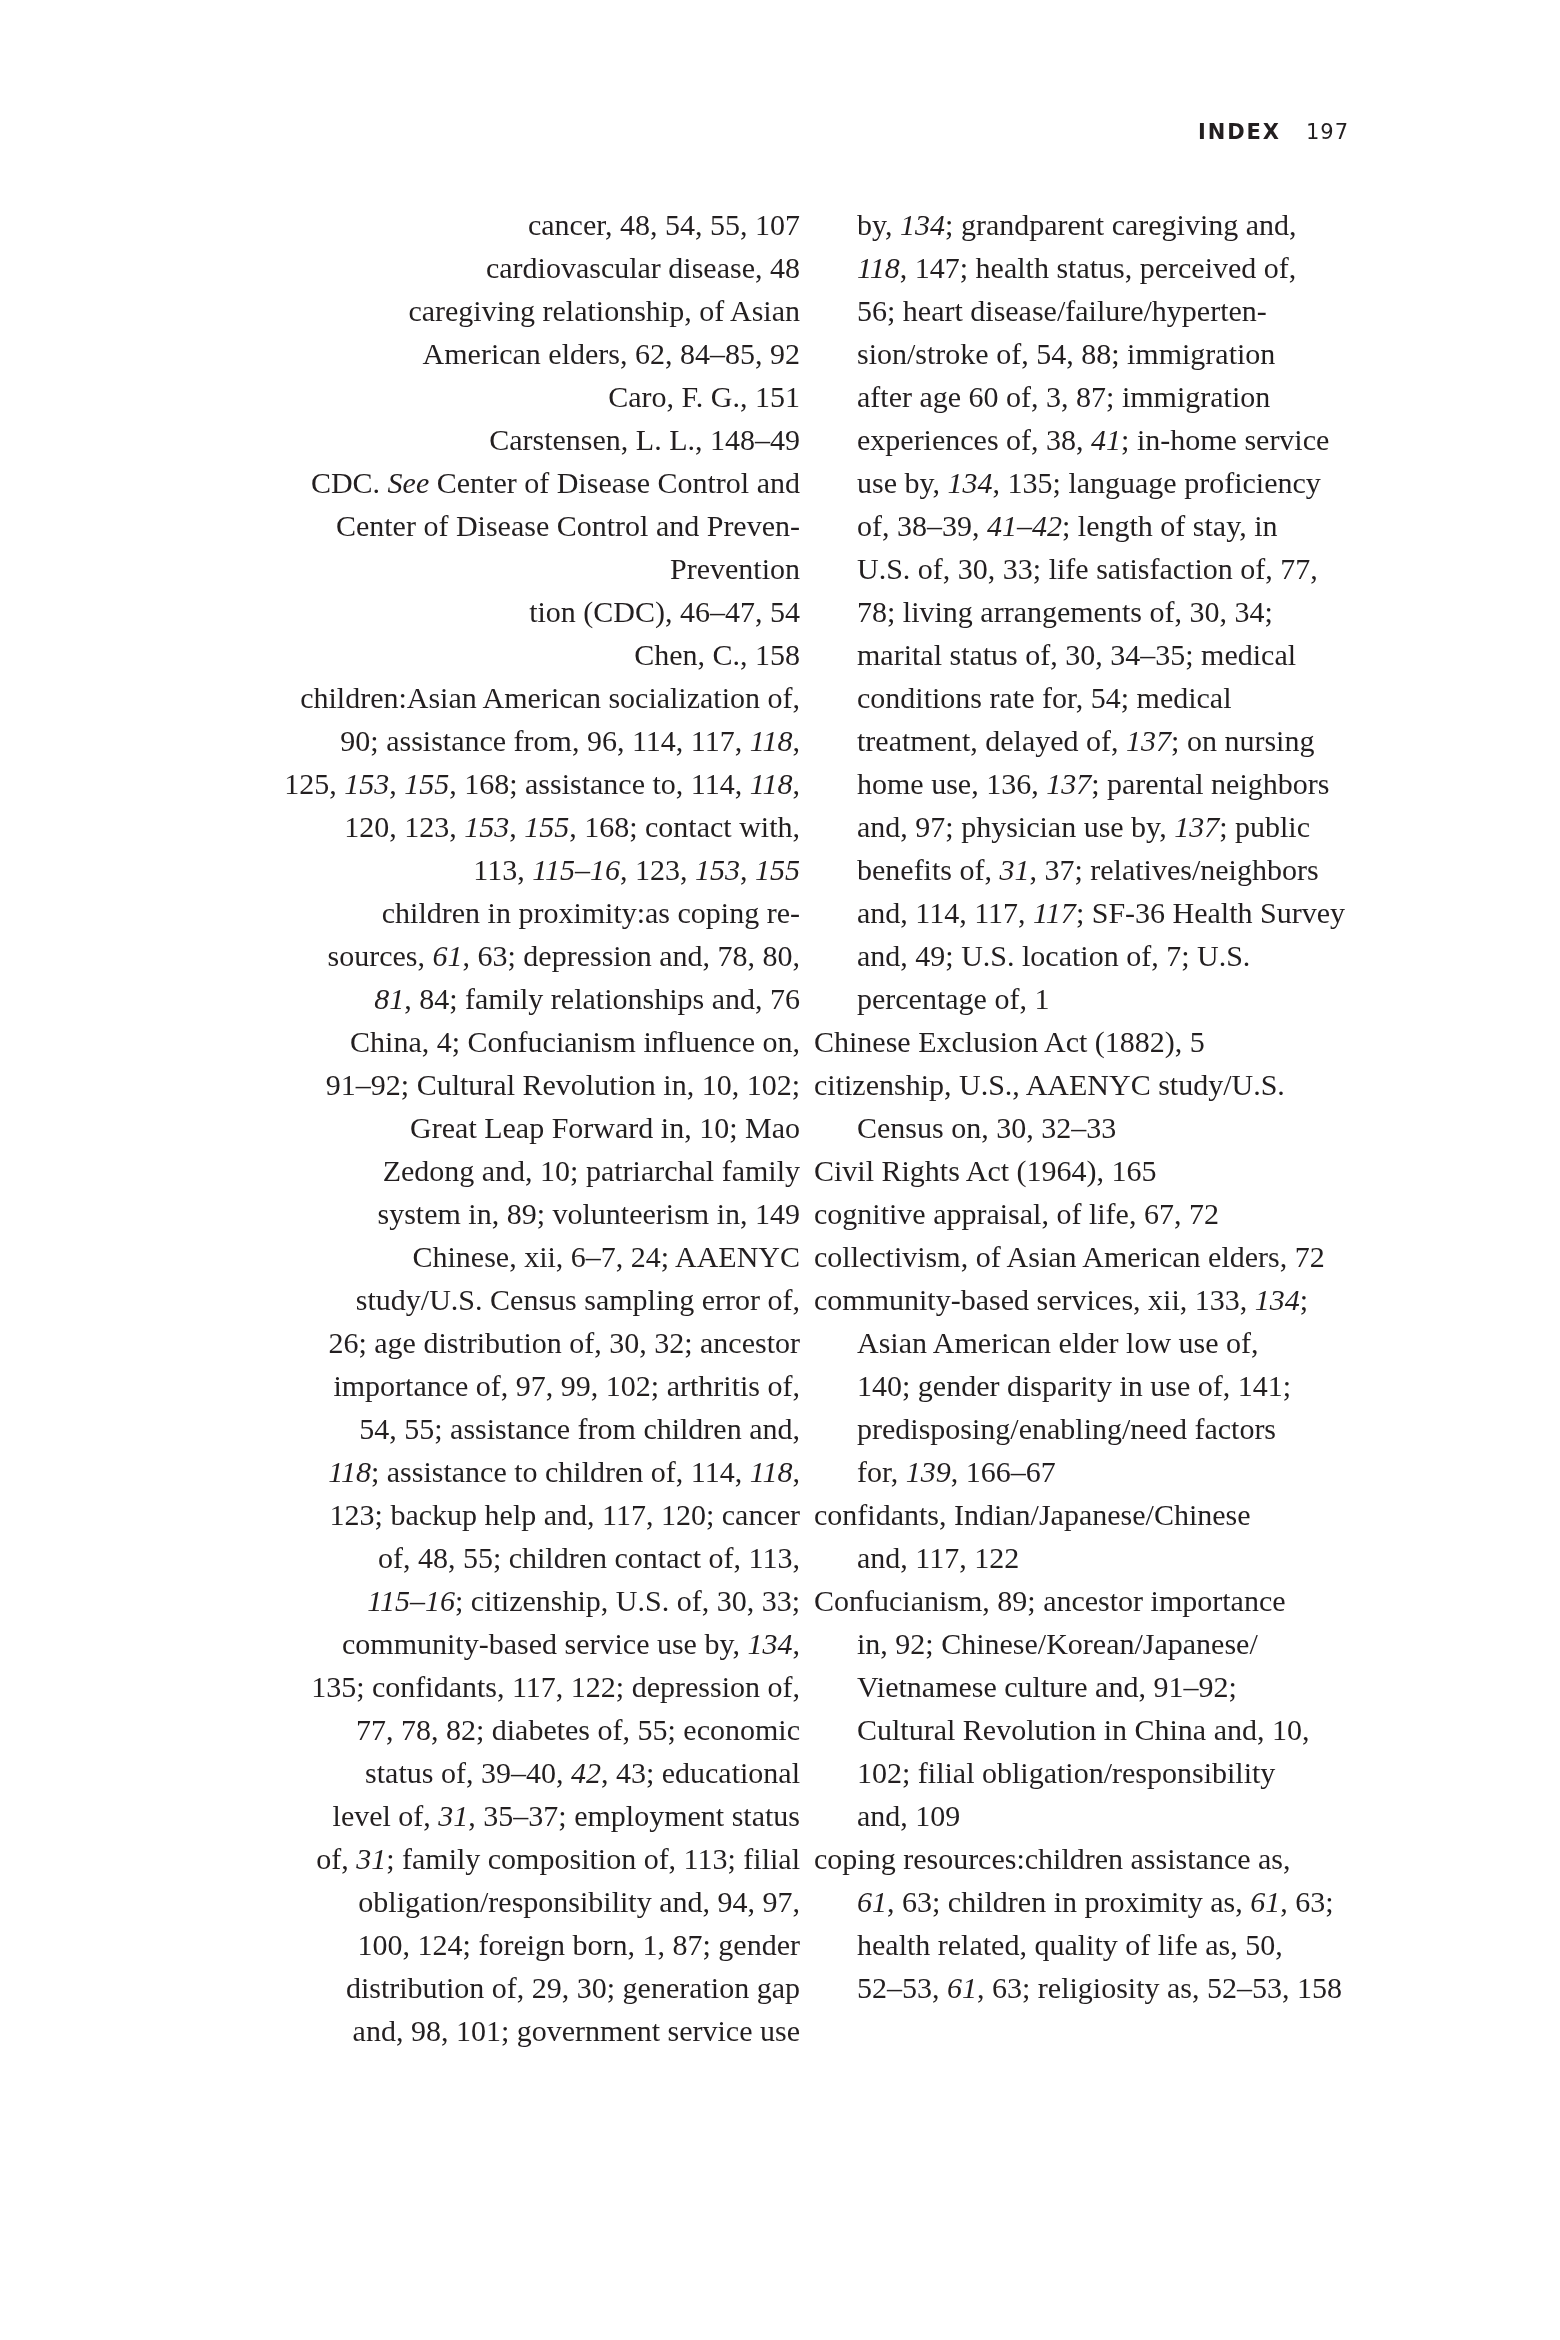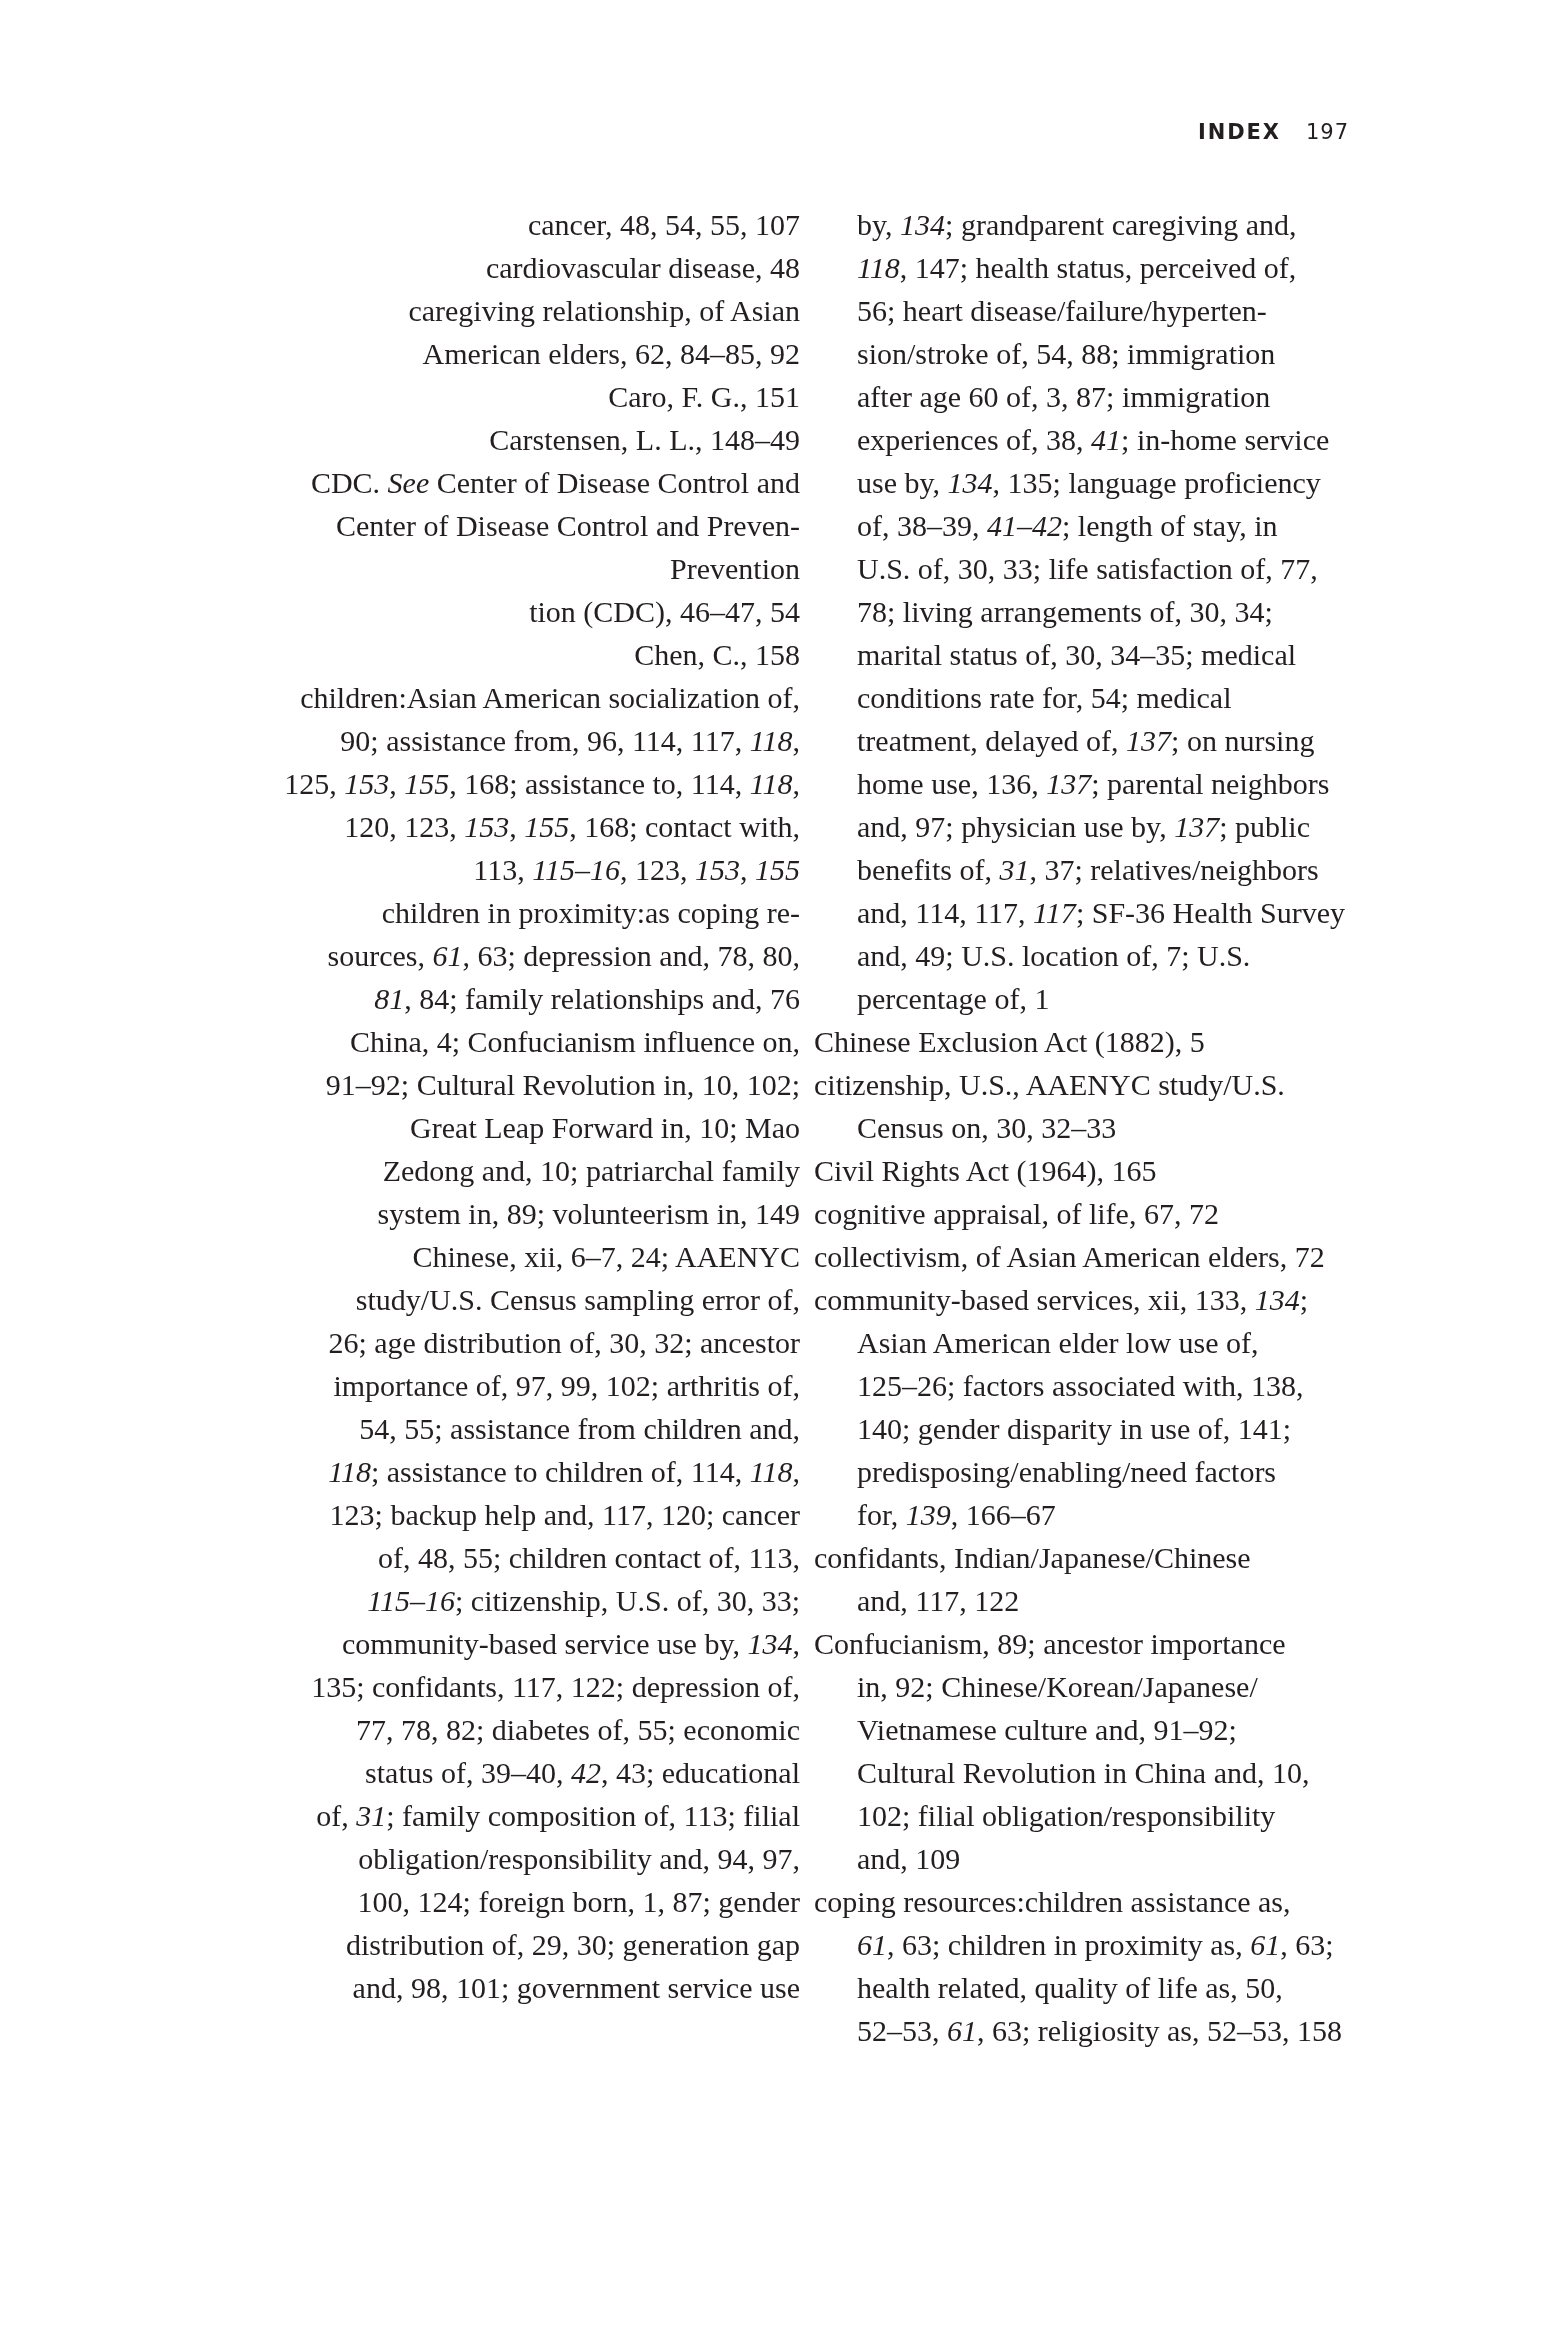--- a/index.html
+++ b/index.html
@@ -62,20 +62,21 @@
       <div class="line indent"><span>importance of, 97, 99, 102; arthritis of,</span></div>
       <div class="line indent"><span>54, 55; assistance from children and,</span></div>
       <div class="line indent"><em>118</em><span>; assistance to children of, 114, </span><em>118</em><span>,</span></div>
       <div class="line indent"><span>123; backup help and, 117, 120; cancer</span></div>
       <div class="line indent"><span>of, 48, 55; children contact of, 113,</span></div>
       <div class="line indent"><em>115–16</em><span>; citizenship, U.S. of, 30, 33;</span></div>
       <div class="line indent"><span>community-based service use by, </span><em>134</em><span>,</span></div>
       <div class="line indent"><span>135; confidants, 117, 122; depression of,</span></div>
       <div class="line indent"><span>77, 78, 82; diabetes of, 55; economic</span></div>
       <div class="line indent"><span>status of, 39–40, </span><em>42</em><span>, 43; educational</span></div>
+      <div class="line indent"><span>level of, </span><em>31</em><span>, 35–37; employment status</span></div>
       <div class="line indent"><span>of, </span><em>31</em><span>; family composition of, 113; filial</span></div>
       <div class="line indent"><span>obligation/responsibility and, 94, 97,</span></div>
       <div class="line indent"><span>100, 124; foreign born, 1, 87; gender</span></div>
       <div class="line indent"><span>distribution of, 29, 30; generation gap</span></div>
       <div class="line indent"><span>and, 98, 101; government service use</span></div>
     </div>
   <div class="column col-right">
       <div class="line indent"><span>by, </span><em>134</em><span>; grandparent caregiving and,</span></div>
       <div class="line indent"><em>118</em><span>, 147; health status, perceived of,</span></div>
       <div class="line indent"><span>56; heart disease/failure/hyperten-</span></div>
@@ -96,21 +97,20 @@
       <div class="line indent"><span>and, 49; U.S. location of, 7; U.S.</span></div>
       <div class="line indent"><span>percentage of, 1</span></div>
       <div class="line"><span>Chinese Exclusion Act (1882), 5</span></div>
       <div class="line"><span>citizenship, U.S., AAENYC study/U.S.</span></div>
       <div class="line indent"><span>Census on, 30, 32–33</span></div>
       <div class="line"><span>Civil Rights Act (1964), 165</span></div>
       <div class="line"><span>cognitive appraisal, of life, 67, 72</span></div>
       <div class="line"><span>collectivism, of Asian American elders, 72</span></div>
       <div class="line"><span>community-based services, xii, 133, </span><em>134</em><span>;</span></div>
       <div class="line indent"><span>Asian American elder low use of,</span></div>
-      <div class="line indent"><span>125–26; factors associated with, 138,</span></div>
       <div class="line indent"><span>140; gender disparity in use of, 141;</span></div>
       <div class="line indent"><span>predisposing/enabling/need factors</span></div>
       <div class="line indent"><span>for, </span><em>139</em><span>, 166–67</span></div>
       <div class="line"><span>confidants, Indian/Japanese/Chinese</span></div>
       <div class="line indent"><span>and, 117, 122</span></div>
       <div class="line"><span>Confucianism, 89; ancestor importance</span></div>
       <div class="line indent"><span>in, 92; Chinese/Korean/Japanese/</span></div>
       <div class="line indent"><span>Vietnamese culture and, 91–92;</span></div>
       <div class="line indent"><span>Cultural Revolution in China and, 10,</span></div>
       <div class="line indent"><span>102; filial obligation/responsibility</span></div>

